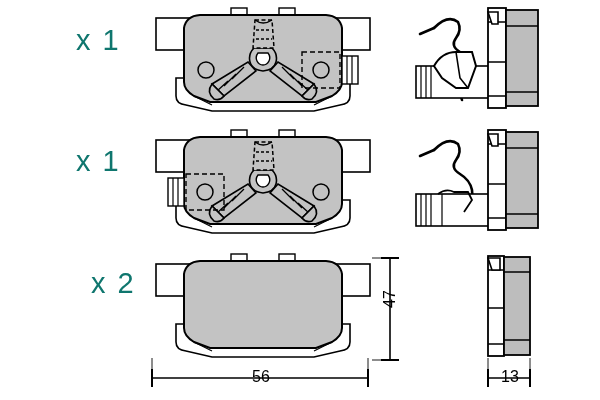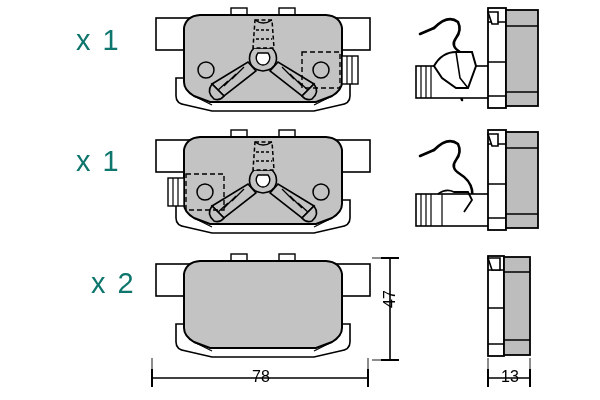--- a/index.html
+++ b/index.html
@@ -279,15 +279,15 @@
     <path d="M 488 369 L 488 387 M 530 369 L 530 387" stroke="#000000" stroke-width="2"></path>
     <path d="M 488 358 L 488 372 M 530 358 L 530 372" stroke="#000000" stroke-width="0.9"></path>
   </g>
 
 </svg>
 
 <div class="qty-label" id="qty-row-1">x 1</div>
 <div class="qty-label" id="qty-row-2">x 1</div>
 <div class="qty-label" id="qty-row-3">x 2</div>
 
-<div class="dim-text" id="dim-width-text">78</div>
+<div class="dim-text" id="dim-width-text">56</div>
 <div class="dim-text" id="dim-height-text">47</div>
 <div class="dim-text" id="dim-thickness-text">13</div>
 
 </body></html>

